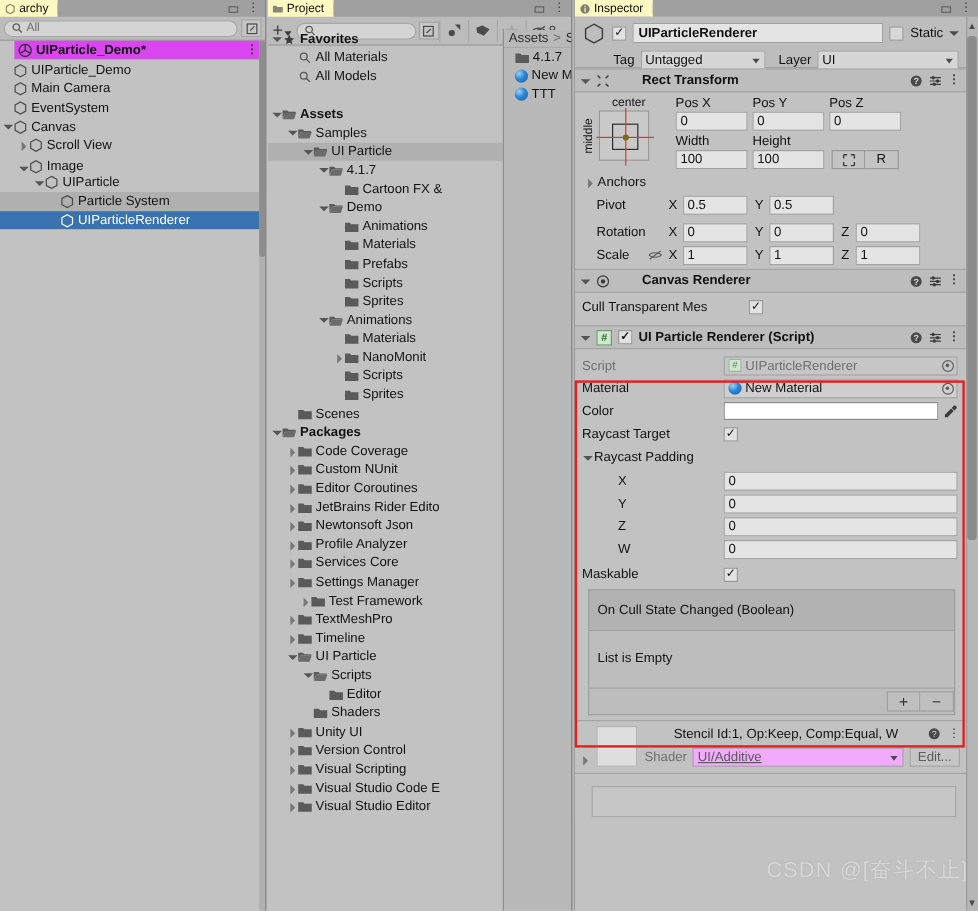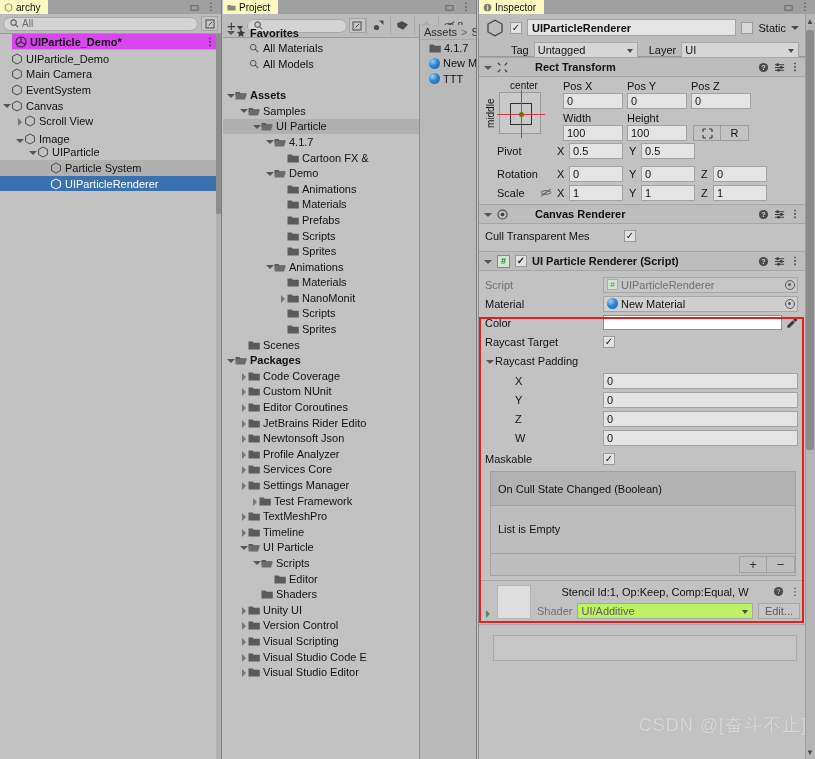--- a/index.html
+++ b/index.html
@@ -743,20 +743,24 @@
                   </svg>
                 </div>
                 <div style="width:28px;height:16px;border:1px solid #9c9c9c;border-left:none;background:#c4c4c4;display:flex;align-items:center;justify-content:center;font-size:11px;">
                   <span>R</span>
                 </div>
               </div>
             </div>
           </div>
         </div>
 
+        <div class="prow" style="height:18px;margin-top:2px;">
+          <span class="tri right" style="margin-left:2px;"></span>
+          <span style="padding-left:2px;">Anchors</span>
+        </div>
 
         <div class="prow">
           <span class="plabel" style="padding-left:12px;width:72px;flex:0 0 72px;">Pivot</span>
           <span class="axis">X</span>
           <div class="num" style="width:54px;">
               <span>0.5</span>
             </div>
           <span class="axis" style="margin-left:6px;">Y</span>
           <div class="num" style="width:54px;">
               <span>0.5</span>
@@ -939,21 +943,21 @@
             <div style="display:flex;align-items:center;">
               <span style="flex:1;text-align:center;">Stencil Id:1, Op:Keep, Comp:Equal, W</span>
               <svg class="hicon" viewBox="0 0 12 12">
                 <circle cx="6" cy="6" r="5" fill="#4a4a4a"></circle>
                   <text x="6" y="9" font-size="8" fill="#ddd" text-anchor="middle">?</text>
               </svg>
               <span class="kebab" style="padding-left:6px;">⋮</span>
             </div>
             <div style="display:flex;align-items:center;gap:5px;margin-top:5px;">
               <span class="faded">Shader</span>
-              <div class="dd" style="flex:1;background:#bef264;color:#5c5c5c;">
+              <div class="dd" style="flex:1;background:#f0abfc;color:#5c5c5c;text-decoration:underline;">
                 <span>UI/Additive</span>
               </div>
               <div style="height:16px;padding:0 6px;border:1px solid #a6a6a6;background:#c6c6c6;display:flex;align-items:center;color:#5c5c5c;">
                 <span>Edit...</span>
               </div>
             </div>
           </div>
         </div>
       </div>
 

